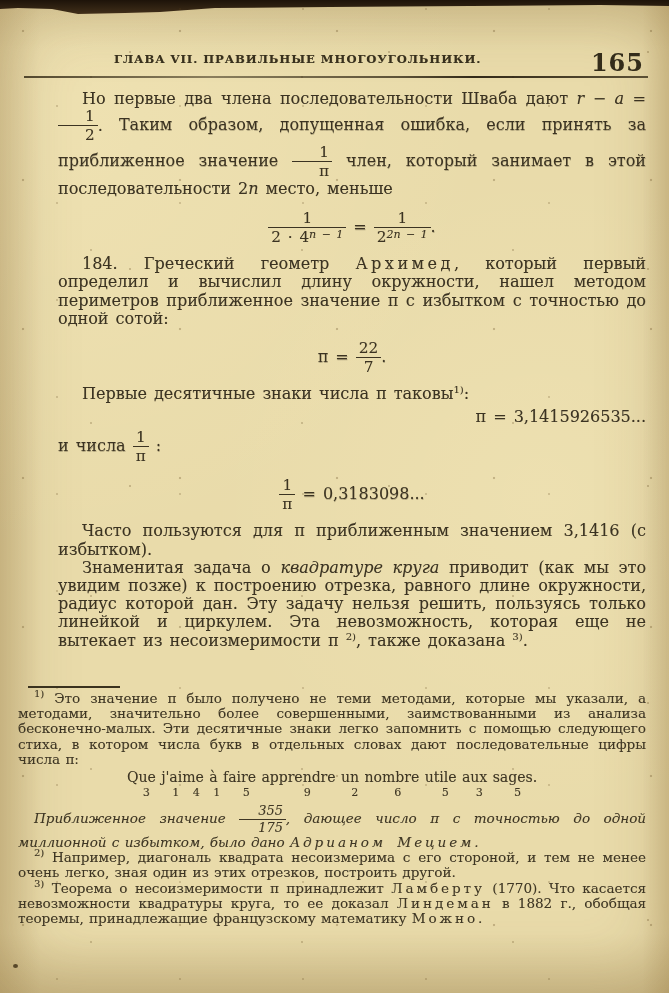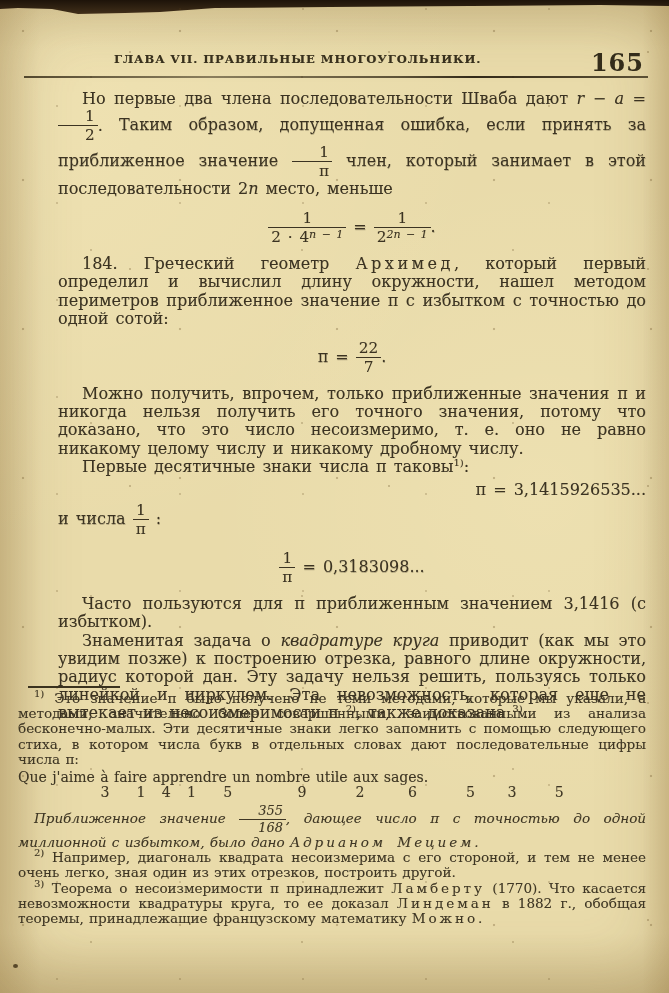--- a/index.html
+++ b/index.html
@@ -63,22 +63,22 @@
   .msup{font-size:.72em;font-style:italic;vertical-align:4px;line-height:0;}
   .sperr{letter-spacing:.22em;word-spacing:.3em;}
   i{font-style:italic;}
   .footnotes{
     position:absolute;left:18px;right:30px;top:686px;
     font-size:13.5px;line-height:15.2px;text-align:justify;word-spacing:1px;
     color:#3e3624;text-shadow:.3px .3px 0 rgba(60,50,30,.28);
   }
   .fn-rule{width:92px;height:2px;margin:0 0 3px 10px;background:#3a321e;}
   .fn-indent{text-indent:16px;}
-  .verse{text-indent:0;margin:3px 0 0;font-size:14px;}
-  .verse-digits{text-align:center;text-indent:0;white-space:pre;font-size:14px;margin:0 0 4px;}
+  .verse{text-align:center;text-indent:0;margin:3px 0 0;font-size:14px;}
+  .verse-digits{text-align:center;text-indent:0;white-space:pre;font-size:11px;margin:0 0 4px;}
   .fn-frac-line{margin-top:3px;font-style:italic;}
 </style>
 </head>
 <body>
 
 <div class="page">
   <div class="top-edge"></div>
   <div class="speckles"></div>
   <div class="corner-speck"></div>
 
@@ -91,21 +91,20 @@
   <div class="text-main">
 
     <p class="indent"><span>Но первые два члена последовательности Шваба дают </span><span><i>r</i> <span>−</span> <i>a</i> <span>=</span> <span class="frac"><span class="num">1</span><span class="den">2</span></span><span>.</span></span><span> Таким образом, допущенная ошибка, если принять за приближенное значение </span><span class="frac"><span class="num">1</span><span class="den">π</span></span><span> член, который занимает в этой последовательности 2</span><i>n</i><span> место, меньше</span></p>
 
     <p class="formula"><span class="frac"><span class="num">1</span><span class="den"><span>2 · 4</span><sup class="msup">n − 1</sup></span></span> <span>=</span> <span class="frac"><span class="num">1</span><span class="den"><span>2</span><sup class="msup">2n − 1</sup></span></span><span>.</span></p>
 
     <p class="indent"><span>184. Греческий геометр </span><span class="sperr">Архимед</span><span>, который первый определил и вычислил длину окружности, нашел методом периметров приближенное значение π с избытком с точностью до одной сотой:</span></p>
 
     <p class="formula"><span>π</span> <span>=</span> <span class="frac"><span class="num">22</span><span class="den">7</span></span><span>.</span></p>
 
-    <p class="indent">Можно получить, впрочем, только приближенные значения π и никогда нельзя получить его точного значения, потому что доказано, что это число несоизмеримо, т. е. оно не равно никакому целому числу и никакому дробному числу.</p>
 
     <p class="indent"><span>Первые десятичные знаки числа π таковы</span><sup class="mark">1)</sup><span>:</span></p>
 
     <p class="formula-tight"><span>π</span> <span>=</span> <span>3,1415926535...</span></p>
 
     <p><span>и числа </span><span class="frac"><span class="num">1</span><span class="den">π</span></span><span> :</span></p>
 
     <p class="formula"><span class="frac"><span class="num">1</span><span class="den">π</span></span> <span>=</span> <span>0,3183098...</span></p>
 
     <p class="indent">Часто пользуются для π приближенным значением 3,1416 (с избытком).</p>
@@ -114,19 +113,19 @@
   </div>
 
   <div class="footnotes">
     <div class="fn-rule"></div>
 
     <p class="fn-indent"><sup class="mark">1)</sup><span> Это значение π было получено не теми методами, которые мы указали, а методами, значительно более совершенными, заимствованными из анализа бесконечно-малых. Эти десятичные знаки легко запомнить с помощью следующего стиха, в котором числа букв в отдельных словах дают последовательные цифры числа π:</span></p>
 
     <p class="verse">Que j'aime à faire apprendre un nombre utile aux sages.</p>
     <p class="verse-digits">3     1   4   1     5            9         2        6         5      3       5</p>
 
-    <p class="fn-indent fn-frac-line"><span>Приближенное значение </span><span class="frac"><span class="num">355</span><span class="den">168</span></span><span>, дающее число π с точностью до одной миллионной с избытком, было дано </span><span class="sperr">Адрианом Мецием</span><span>.</span></p>
+    <p class="fn-indent fn-frac-line"><span>Приближенное значение </span><span class="frac"><span class="num">355</span><span class="den">175</span></span><span>, дающее число π с точностью до одной миллионной с избытком, было дано </span><span class="sperr">Адрианом Мецием</span><span>.</span></p>
 
     <p class="fn-indent"><sup class="mark">2)</sup><span> Например, диагональ квадрата несоизмерима с его стороной, и тем не менее очень легко, зная один из этих отрезков, построить другой.</span></p>
 
     <p class="fn-indent"><sup class="mark">3)</sup><span> Теорема о несоизмеримости π принадлежит </span><span class="sperr">Ламберту</span><span> (1770). Что касается невозможности квадратуры круга, то ее доказал </span><span class="sperr">Линдеман</span><span> в 1882 г., обобщая теоремы, принадлежащие французскому математику </span><span class="sperr">Можно</span><span>.</span></p>
   </div>
 </div>
 
 </body></html>

